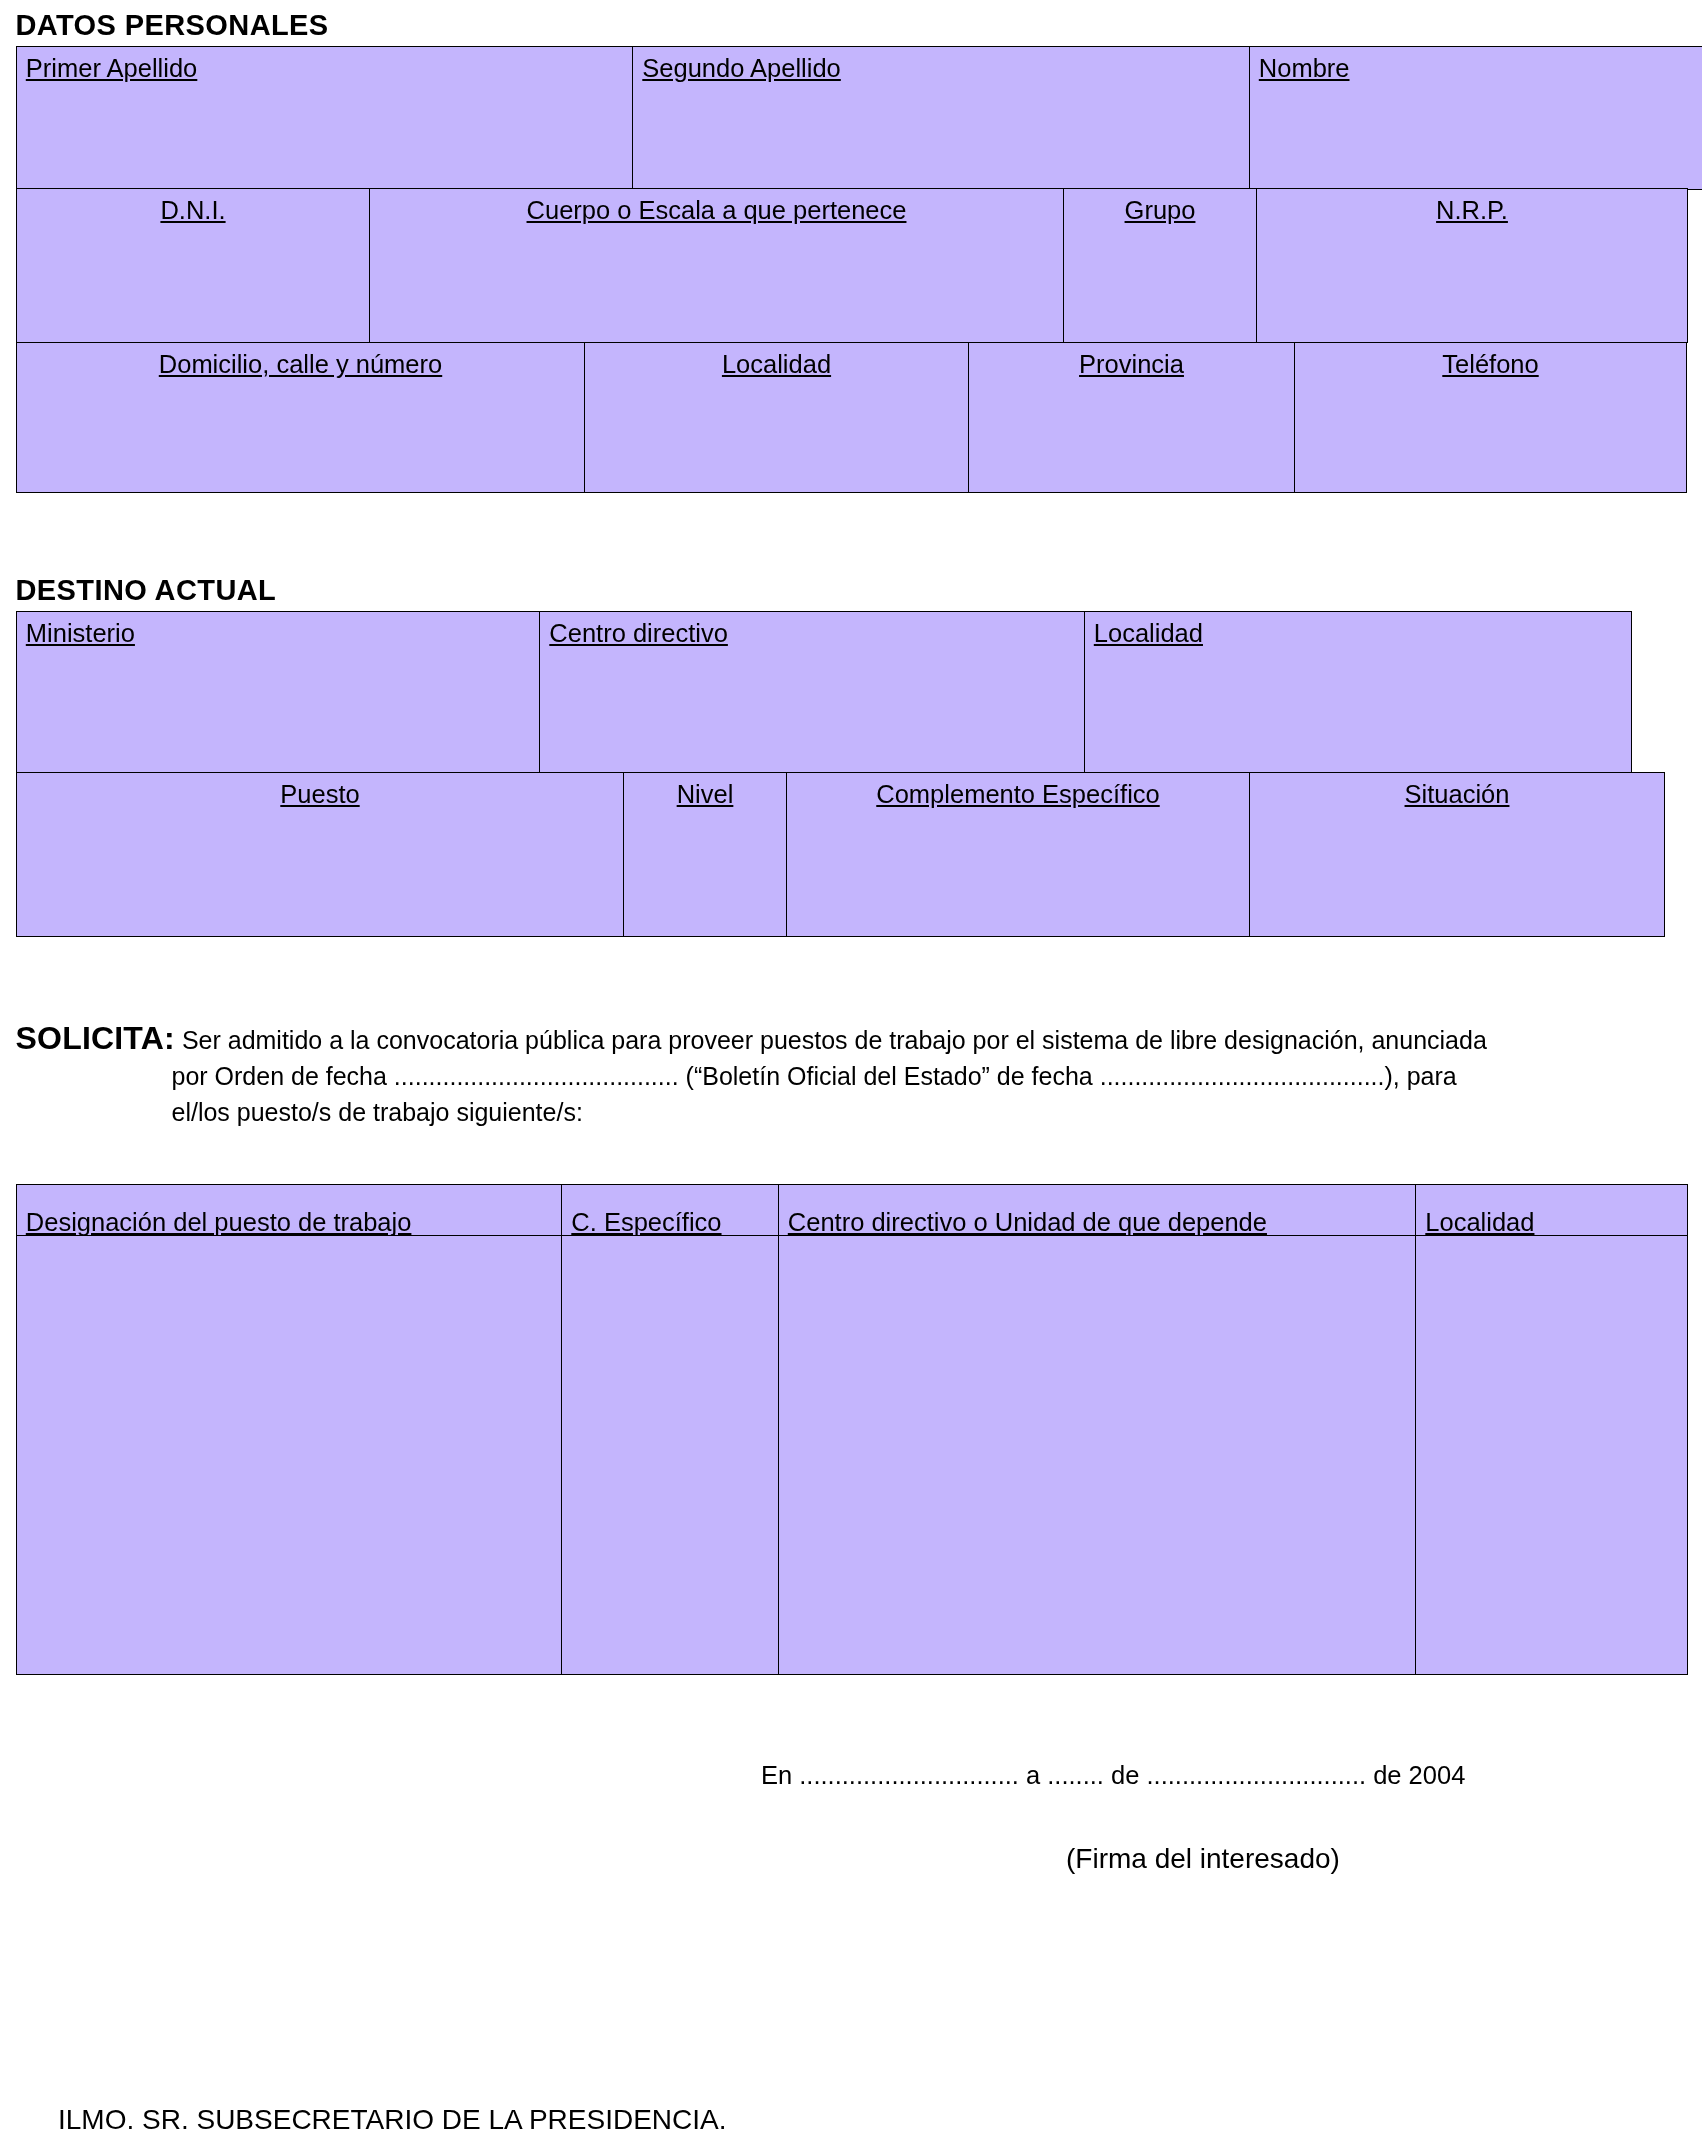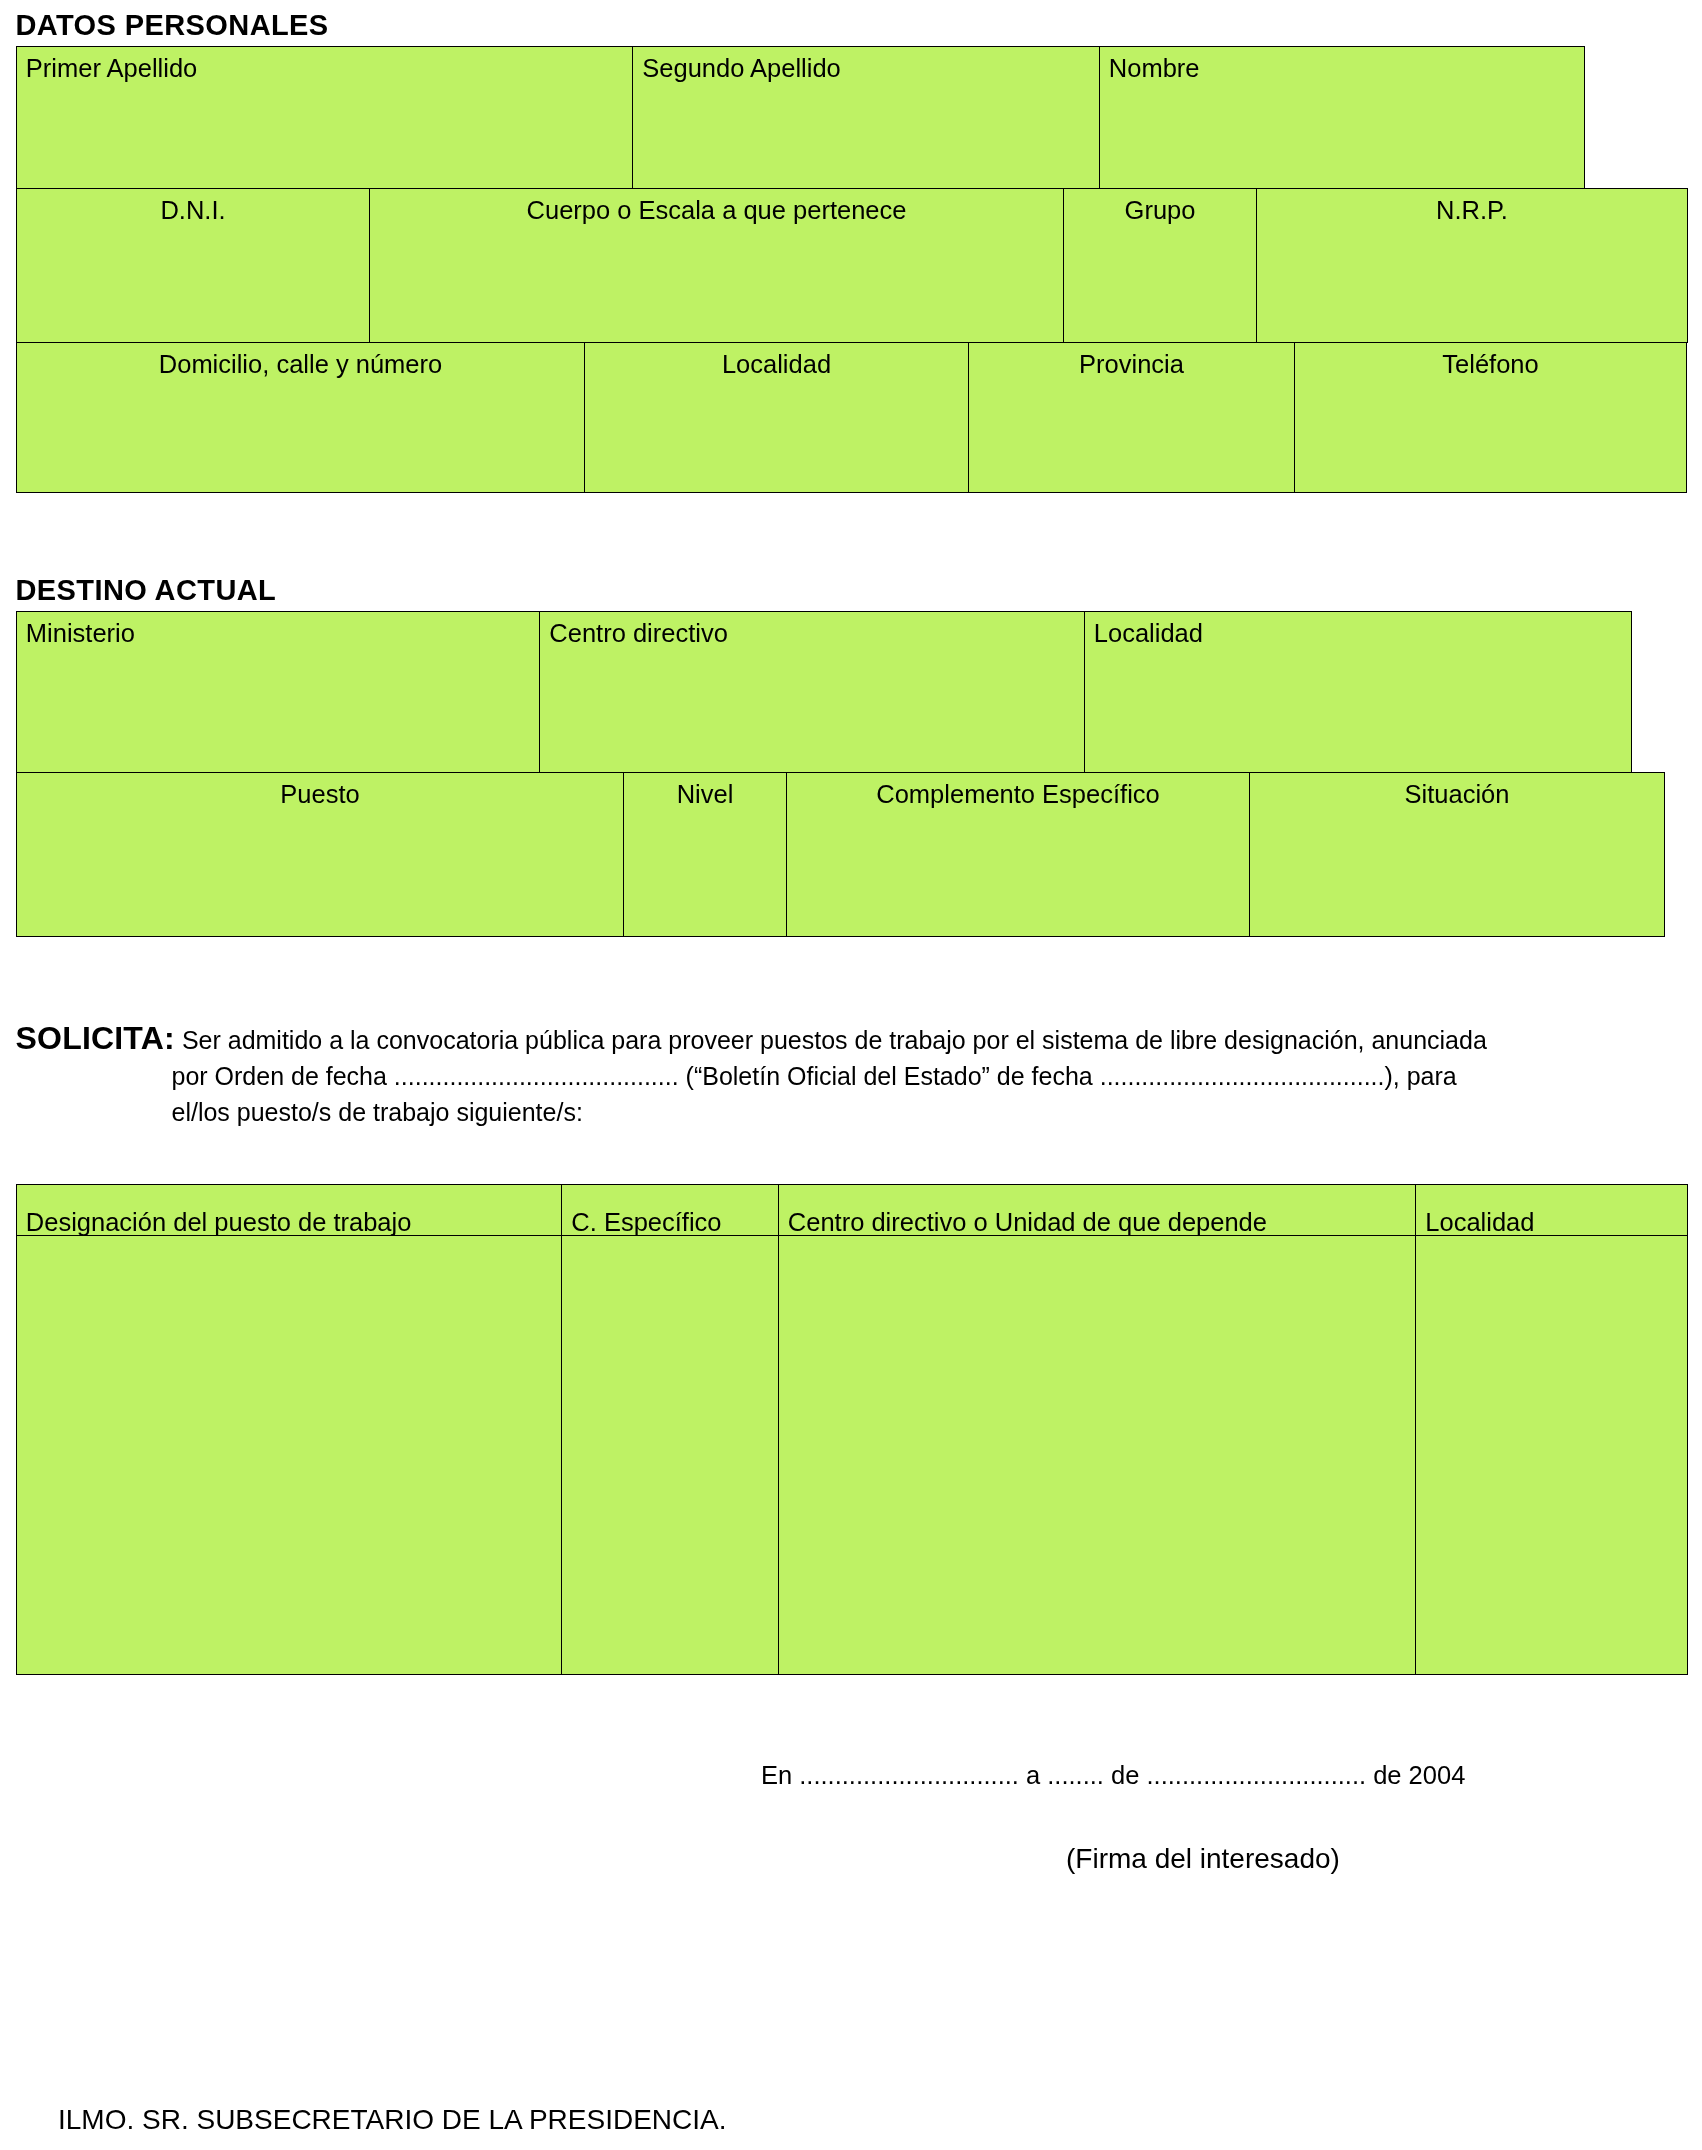--- a/index.html
+++ b/index.html
@@ -31,21 +31,22 @@
   }
   .frow { display: flex; align-items: stretch; }
   .frow + .frow { margin-top: -1.5px; text-align: center; }
   .fcell {
     flex: 0 0 auto;
     border: 1.5px solid #000000;
     padding: 6.2px 9.3px;
     font-size: 25.5px;
     line-height: 31px;
     overflow: hidden;
-    background: #bef264;
+    background: #c4b5fd;
+    text-decoration: underline;
   }
   .fcell + .fcell { margin-left: -1.5px; }
   .tbl1 { margin-top: 3.9px; }
   .title2 { margin-top: 80px; }
   .tbl2 { margin-top: 4.6px; }
   .solicita {
     margin: 83px 0 0 15.5px;
     width: 1669px;
     padding-left: 156px;
     text-indent: -156px;
@@ -80,21 +81,21 @@
 
 <div class="page">
 
   <div class="sec-title">DATOS PERSONALES</div>
 
   <div class="tbl tbl1">
     <div class="frow" style="height:144px">
       <div class="fcell" style="width:618px">
         <span>Primer Apellido</span>
       </div>
-      <div class="fcell" style="width:468px">
+      <div class="fcell" style="width:618px">
         <span>Segundo Apellido</span>
       </div>
       <div class="fcell" style="width:486px">
         <span>Nombre</span>
       </div>
     </div>
     <div class="frow" style="height:155px">
       <div class="fcell" style="width:355px">
         <span>D.N.I.</span>
       </div>

